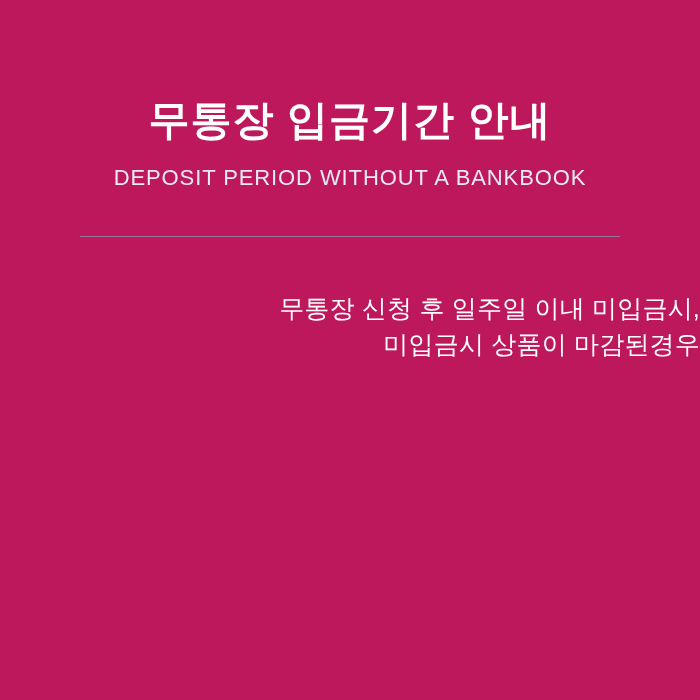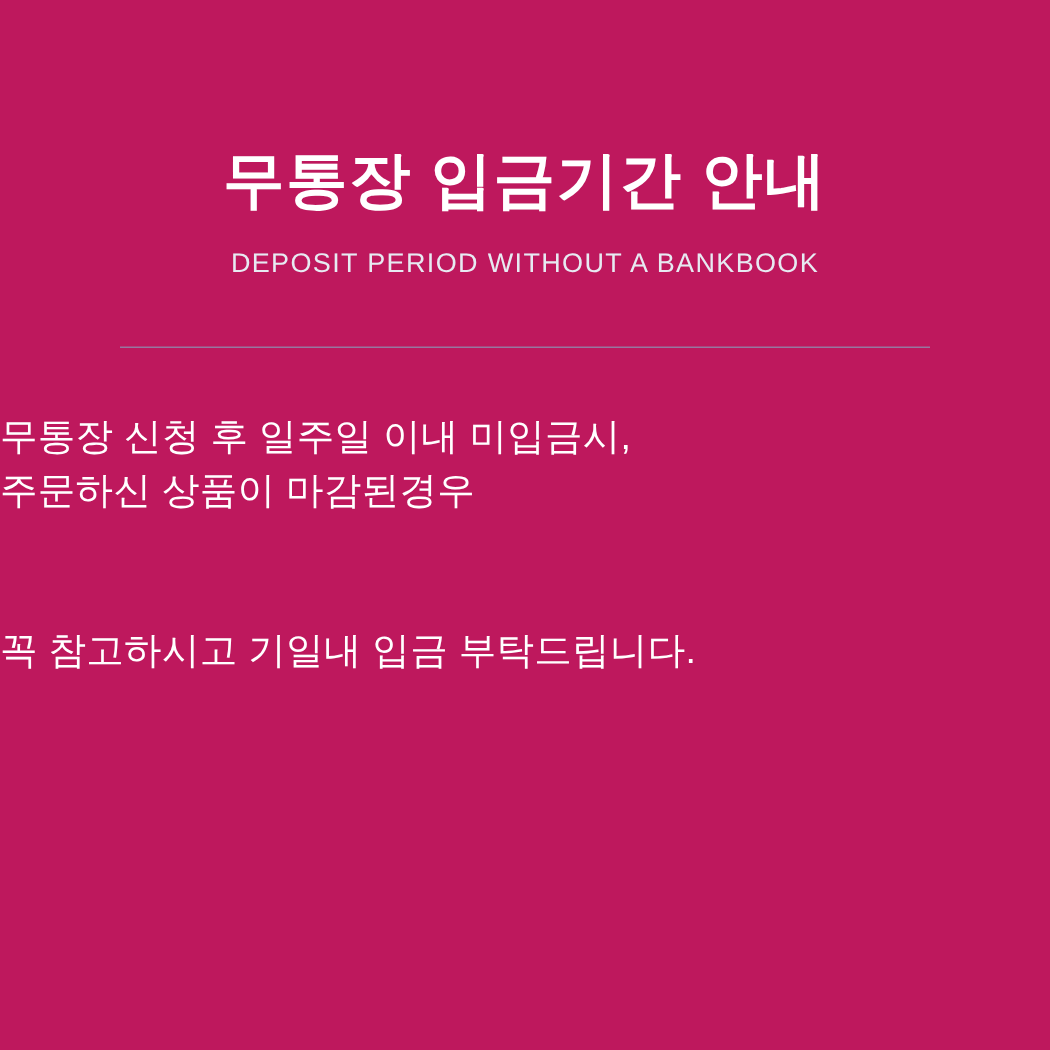--- a/index.html
+++ b/index.html
@@ -31,36 +31,36 @@
   .title-ko {
     font-size: 41px;
     font-weight: bold;
     letter-spacing: 1px;
     line-height: 1.2;
     color: #ffffff;
     white-space: nowrap;
   }
   .title-en {
     margin-top: 20px;
-    font-size: 18px;
+    font-size: 22px;
     font-weight: normal;
     letter-spacing: 0.9px;
     color: #e7eaf2;
     white-space: nowrap;
   }
   .divider {
     margin-top: 45px;
     width: 540px;
     height: 1px;
     background: #8b96b4;
     opacity: 0.75;
   }
   .body-block {
-    margin-top: 42px;
-    text-align: left;
+    margin-top: 54px;
+    text-align: right;
     width: 100%;
   }
   .body-line {
     font-size: 25px;
     line-height: 1.42;
     color: #ffffff;
     letter-spacing: 0.2px;
     white-space: nowrap;
   }
   .para-gap {
@@ -74,23 +74,22 @@
 
   <div class="title-block">
     <div class="title-ko">무통장 입금기간 안내</div>
     <div class="title-en">DEPOSIT PERIOD WITHOUT A BANKBOOK</div>
   </div>
 
   <div class="divider"></div>
 
   <div class="body-block">
     <div class="body-line">무통장 신청 후 일주일 이내 미입금시,</div>
-    <div class="body-line">주문하신 상품이 마감된경우</div>
+    <div class="body-line">미입금시 상품이 마감된경우</div>
 
     <div class="para-gap"></div>
 
 
     <div class="para-gap"></div>
 
-    <div class="body-line">꼭 참고하시고 기일내 입금 부탁드립니다.</div>
   </div>
 
 </div>
 
 </body></html>

